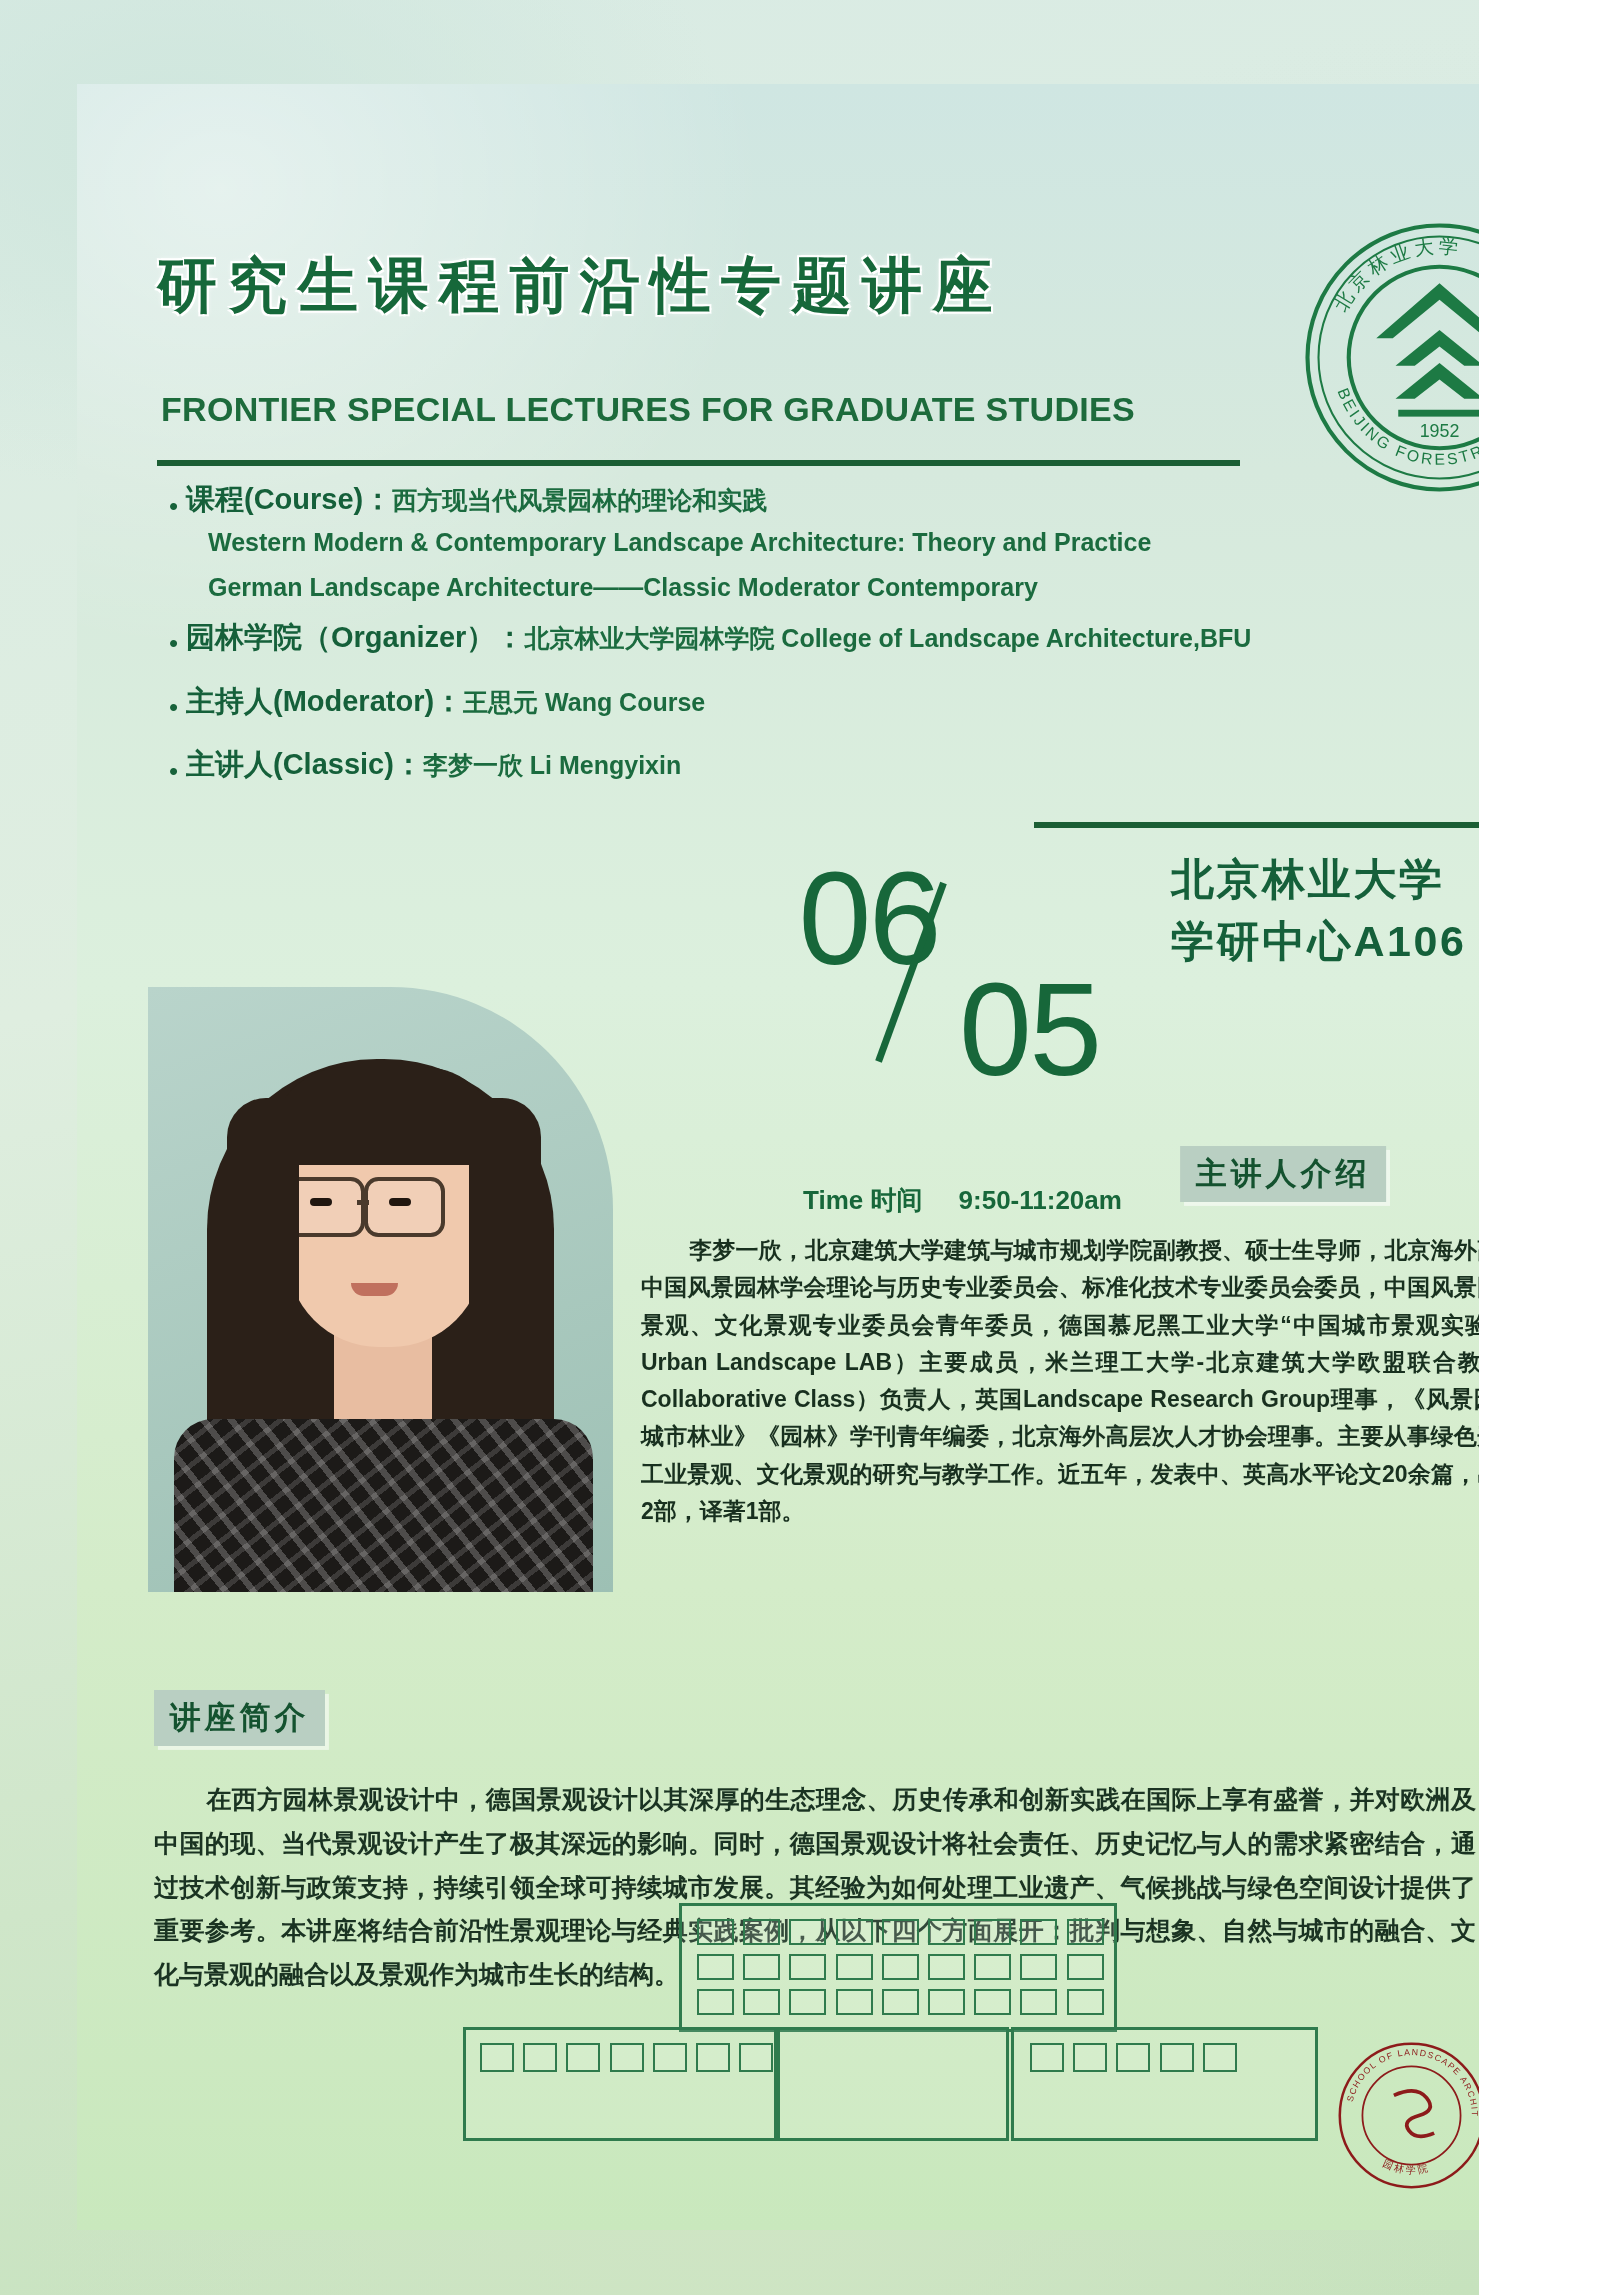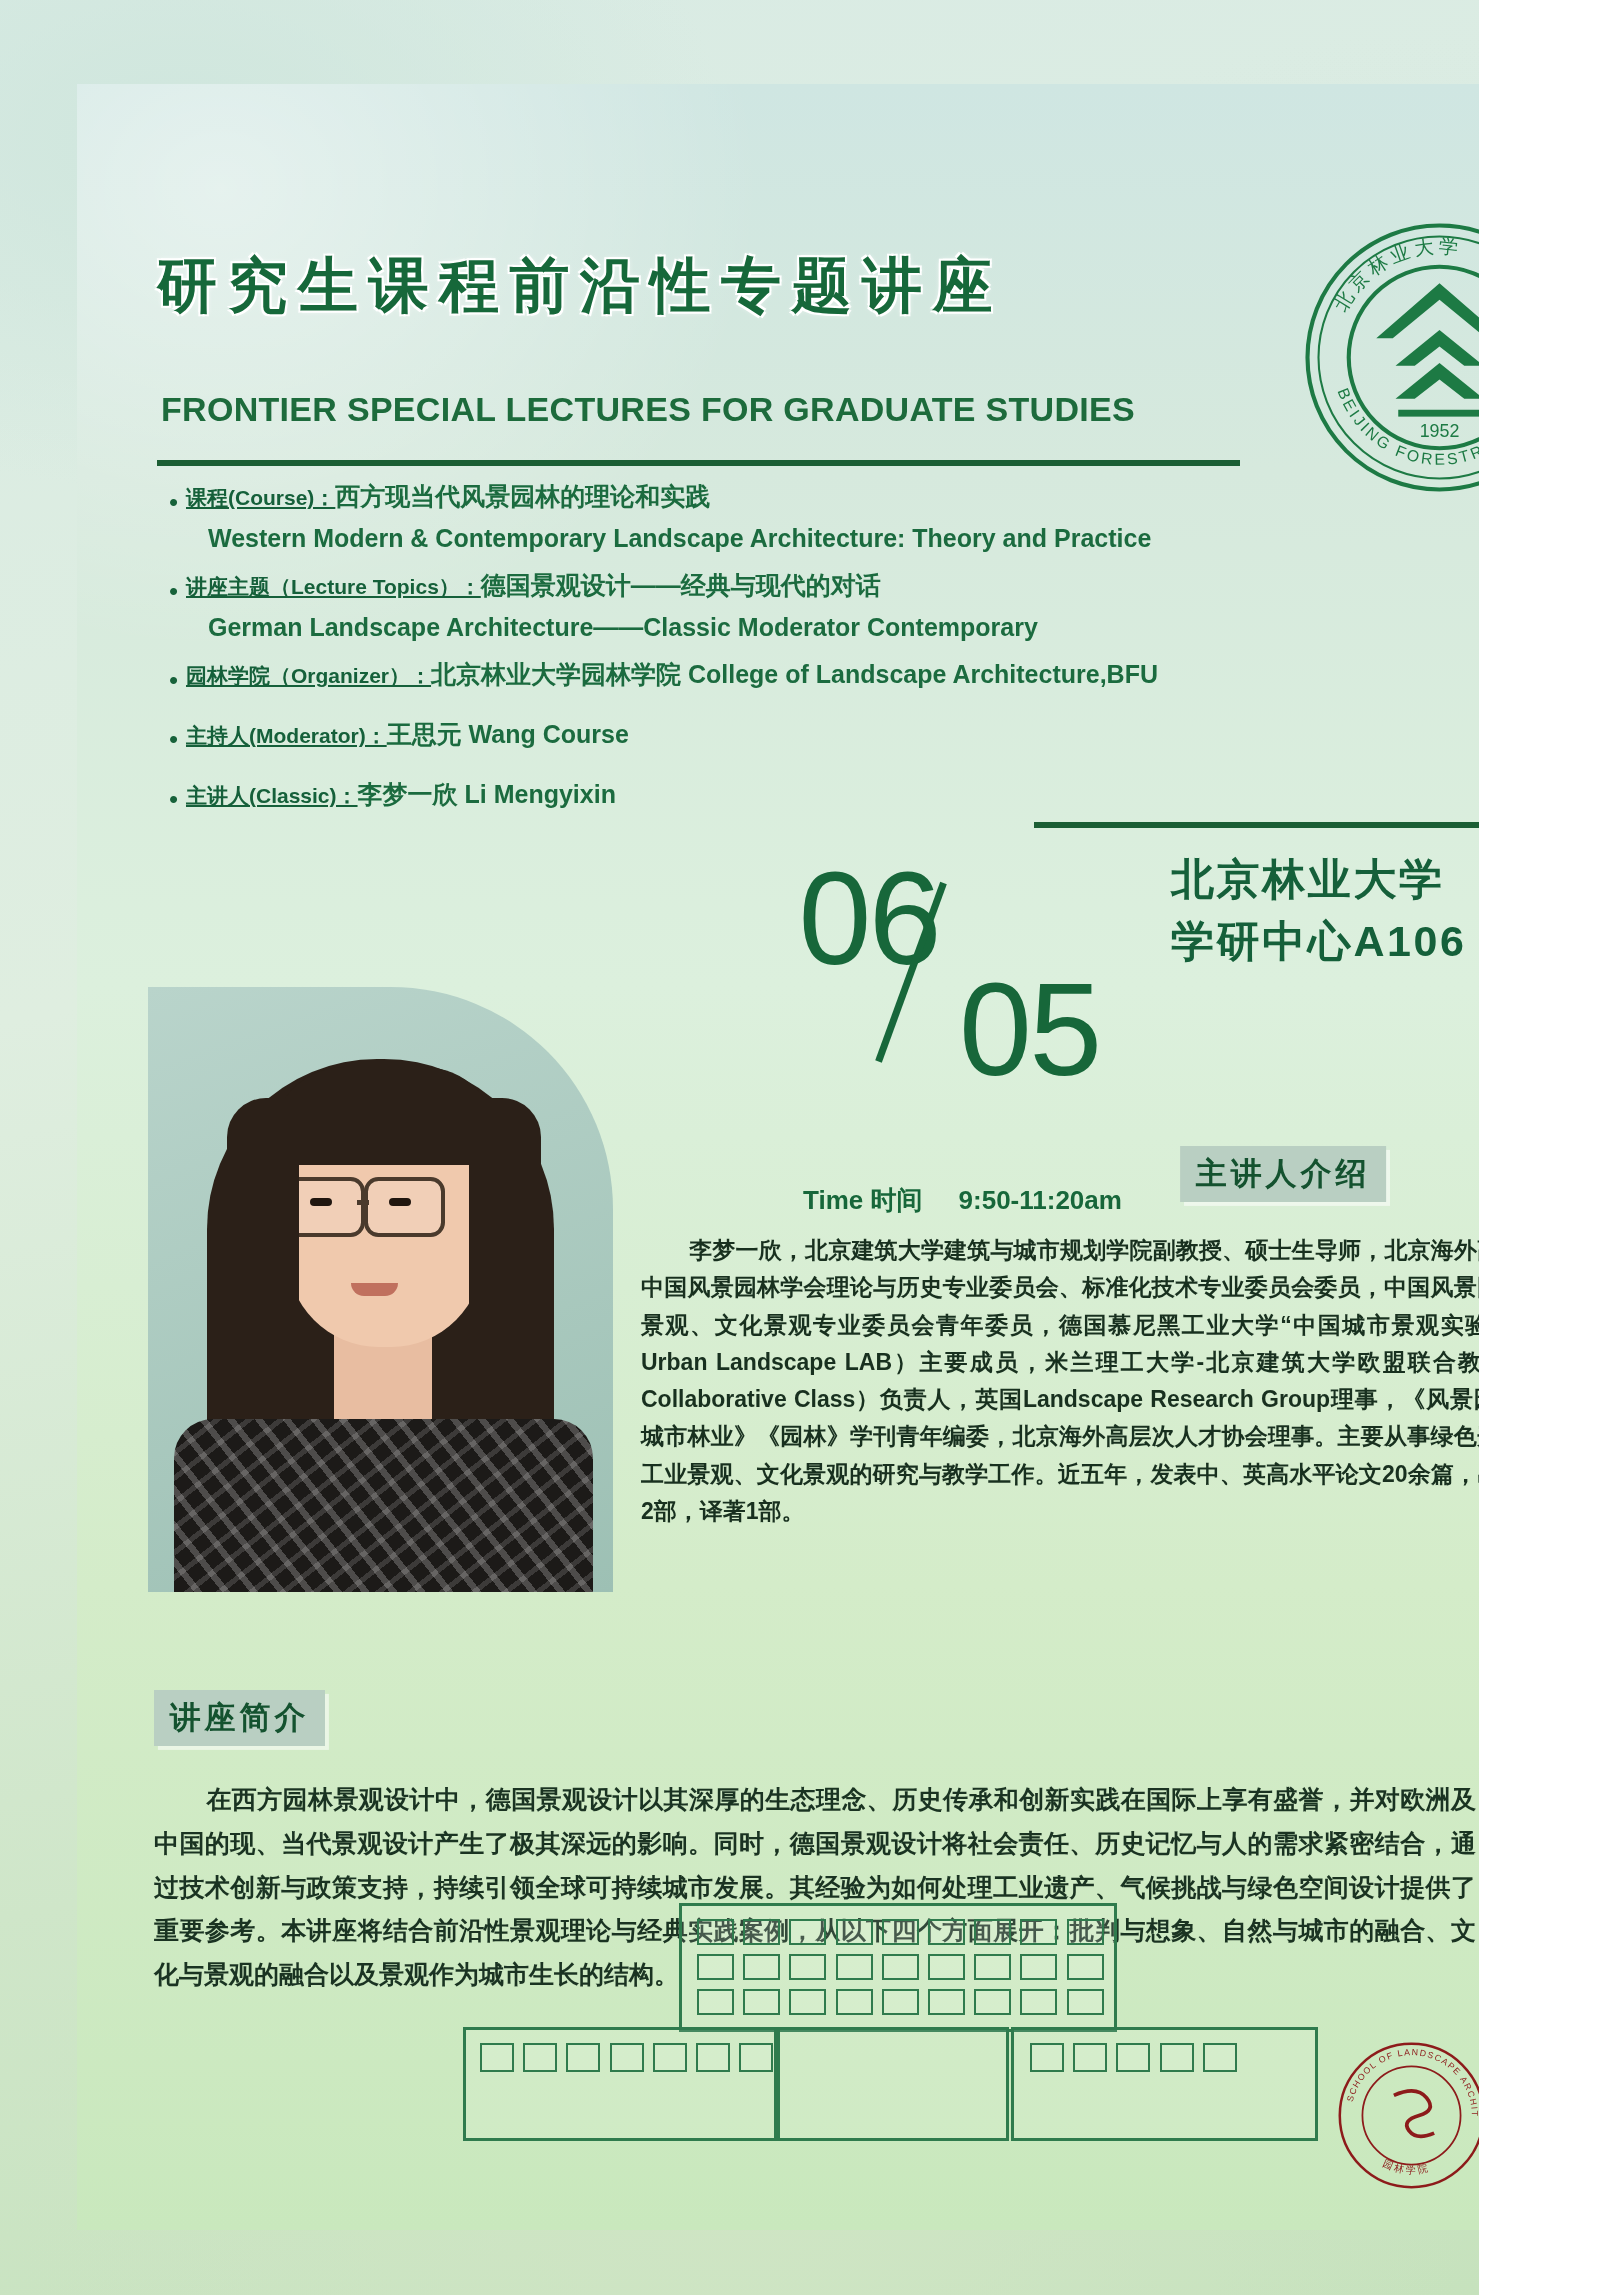--- a/index.html
+++ b/index.html
@@ -104,24 +104,23 @@
     white-space: nowrap;
   }
   .bullet {
     display: inline-block;
     width: 17px;
     color: #17623a;
     font-size: 26px;
     vertical-align: middle;
   }
   .lbl {
-    font-size: 21px;
+    font-size: 29px;
     font-weight: bold;
     color: #15603a;
-    text-decoration: underline;
   }
   .val {
     font-size: 25px;
     font-weight: bold;
     color: #1b6b3f;
   }
   .info-sub {
     display: block;
     margin: 6.5px 0 15.7px 39px;
     font-size: 25px;
@@ -375,23 +374,20 @@
         </text>
       </svg>
     </div>
 
     <div class="info">
       <div class="info-row">
         <span class="bullet">•</span><span class="lbl">课程(Course)：</span><span class="val">西方现当代风景园林的理论和实践</span>
       </div>
       <div class="info-sub">Western Modern &amp; Contemporary Landscape Architecture: Theory and Practice</div>
 
-      <div class="info-row">
-        <span class="bullet">•</span><span class="lbl">讲座主题（Lecture Topics）：</span><span class="val">德国景观设计——经典与现代的对话</span>
-      </div>
       <div class="info-sub">German Landscape Architecture——Classic Moderator Contemporary</div>
 
       <div class="info-row">
         <span class="bullet">•</span><span class="lbl">园林学院（Organizer）：</span><span class="val">北京林业大学园林学院 College of Landscape Architecture,BFU</span>
       </div>
       <div style="height:19.6px"></div>
 
       <div class="info-row">
         <span class="bullet">•</span><span class="lbl">主持人(Moderator)：</span><span class="val">王思元 Wang Course</span>
       </div>

